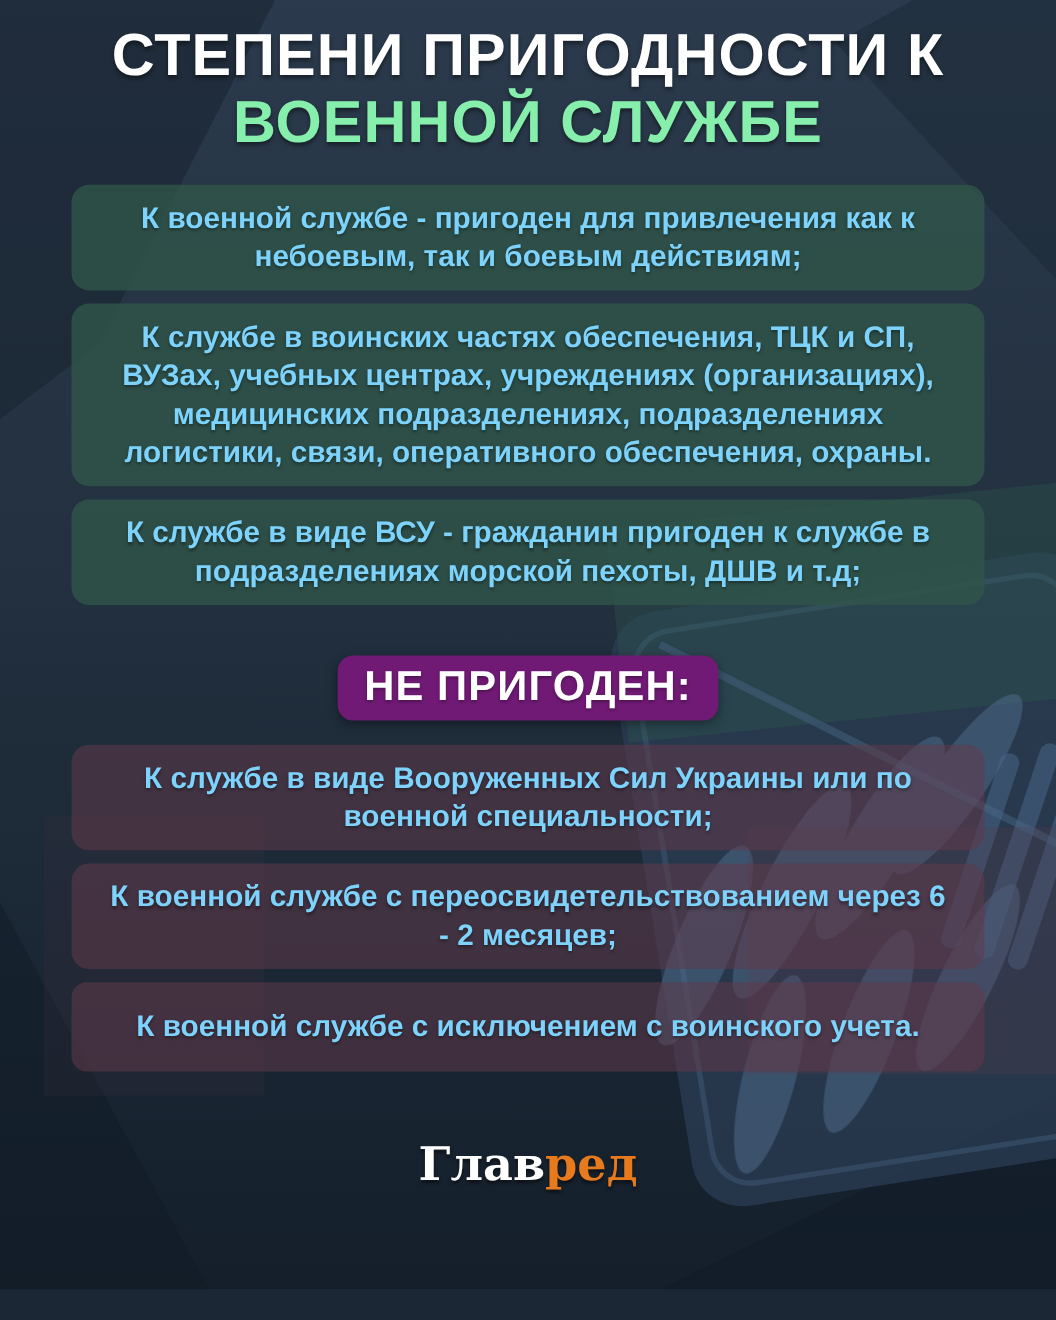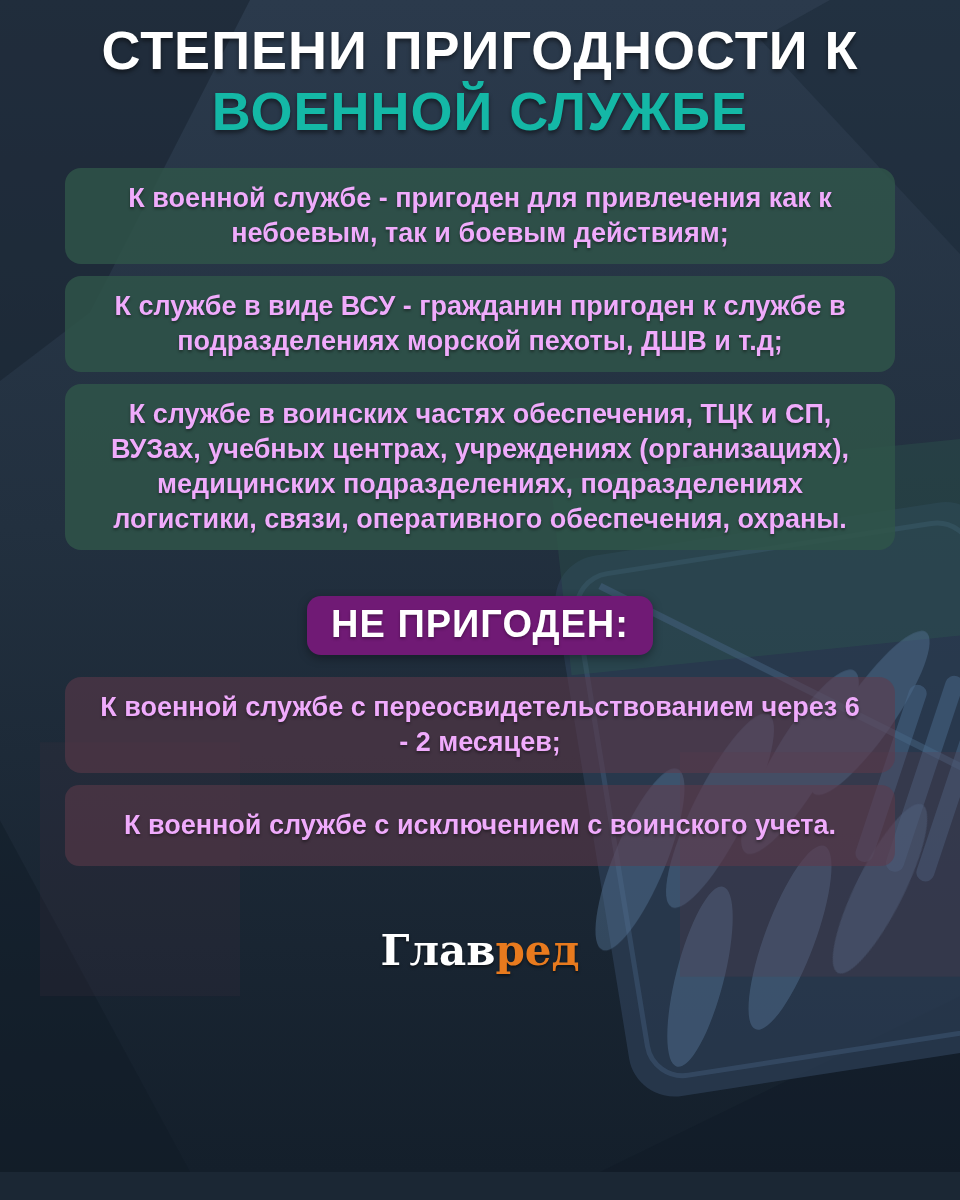--- a/index.html
+++ b/index.html
@@ -24,21 +24,21 @@
     width: 100%; height: 100%;
     display: flex; flex-direction: column; align-items: center;
   }
   .title {
     margin: 0; padding-top: 20px;
     font-size: 54px; line-height: 61px;
     font-weight: bold; letter-spacing: 1px;
     text-align: center; color: #ffffff;
     text-shadow: 0 3px 4px rgba(0,0,0,0.45);
   }
-  .title .accent { color: #14b8a6; }
+  .title .accent { color: #86efac; }
   .badge {
     margin-top: 70px;
     padding: 7px 24px 9px 24px;
     border-radius: 14px;
     font-size: 38px; font-weight: bold; letter-spacing: 1px;
     color: #ffffff; text-align: center;
     text-shadow: 0 2px 3px rgba(0,0,0,0.3);
     box-shadow: 0 3px 10px rgba(0,0,0,0.35);
   }
   .badge-green { background: #41bd57; }
@@ -48,21 +48,21 @@
     width: 830px;
     display: flex; flex-direction: column; gap: 12px;
   }
   .cards-red { margin-top: 22px; }
   .card {
     box-sizing: border-box;
     width: 100%;
     padding: 13px 30px;
     border-radius: 16px;
     font-size: 27px; line-height: 35px; font-weight: bold;
-    color: #f0abfc; text-align: center;
+    color: #7dd3fc; text-align: center;
     text-shadow: 0 2px 3px rgba(0,0,0,0.4);
   }
   .card-green { background: rgba(47, 86, 73, 0.82); }
   .card-red   { background: rgba(96, 58, 74, 0.55); }
   .card-tall  { padding-top: 23px; padding-bottom: 23px; border-radius: 14px; }
   .footer-logo {
     margin-top: 60px;
     font-family: "DejaVu Serif", serif;
     font-size: 42px; font-weight: bold;
     color: #ffffff;
@@ -115,27 +115,28 @@
   <div class="content">
 
     <h1 class="title">
       <span>СТЕПЕНИ ПРИГОДНОСТИ К</span><br>
       <span class="accent">ВОЕННОЙ СЛУЖБЕ</span>
     </h1>
 
 
     <div class="cards">
       <div class="card card-green">К военной службе - пригоден для привлечения как к небоевым, так и боевым действиям;</div>
+      <div class="card card-green">К службе в воинских частях обеспечения, ТЦК и СП, ВУЗах, учебных центрах, учреждениях (организациях), медицинских подразделениях, подразделениях логистики, связи, оперативного обеспечения, охраны.</div>
       <div class="card card-green">К службе в виде ВСУ - гражданин пригоден к службе в подразделениях морской пехоты, ДШВ и т.д;</div>
-      <div class="card card-green">К службе в воинских частях обеспечения, ТЦК и СП, ВУЗах, учебных центрах, учреждениях (организациях), медицинских подразделениях, подразделениях логистики, связи, оперативного обеспечения, охраны.</div>
     </div>
 
     <div class="badge badge-red">НЕ ПРИГОДЕН:</div>
 
     <div class="cards cards-red">
+      <div class="card card-red">К службе в виде Вооруженных Сил Украины или по военной специальности;</div>
       <div class="card card-red">К военной службе с переосвидетельствованием через 6 - 2 месяцев;</div>
       <div class="card card-red card-tall">К военной службе с исключением с воинского учета.</div>
     </div>
 
     <div class="footer-logo">
       <span>Глав</span><span class="accent">ред</span>
     </div>
 
   </div>
 </div>

